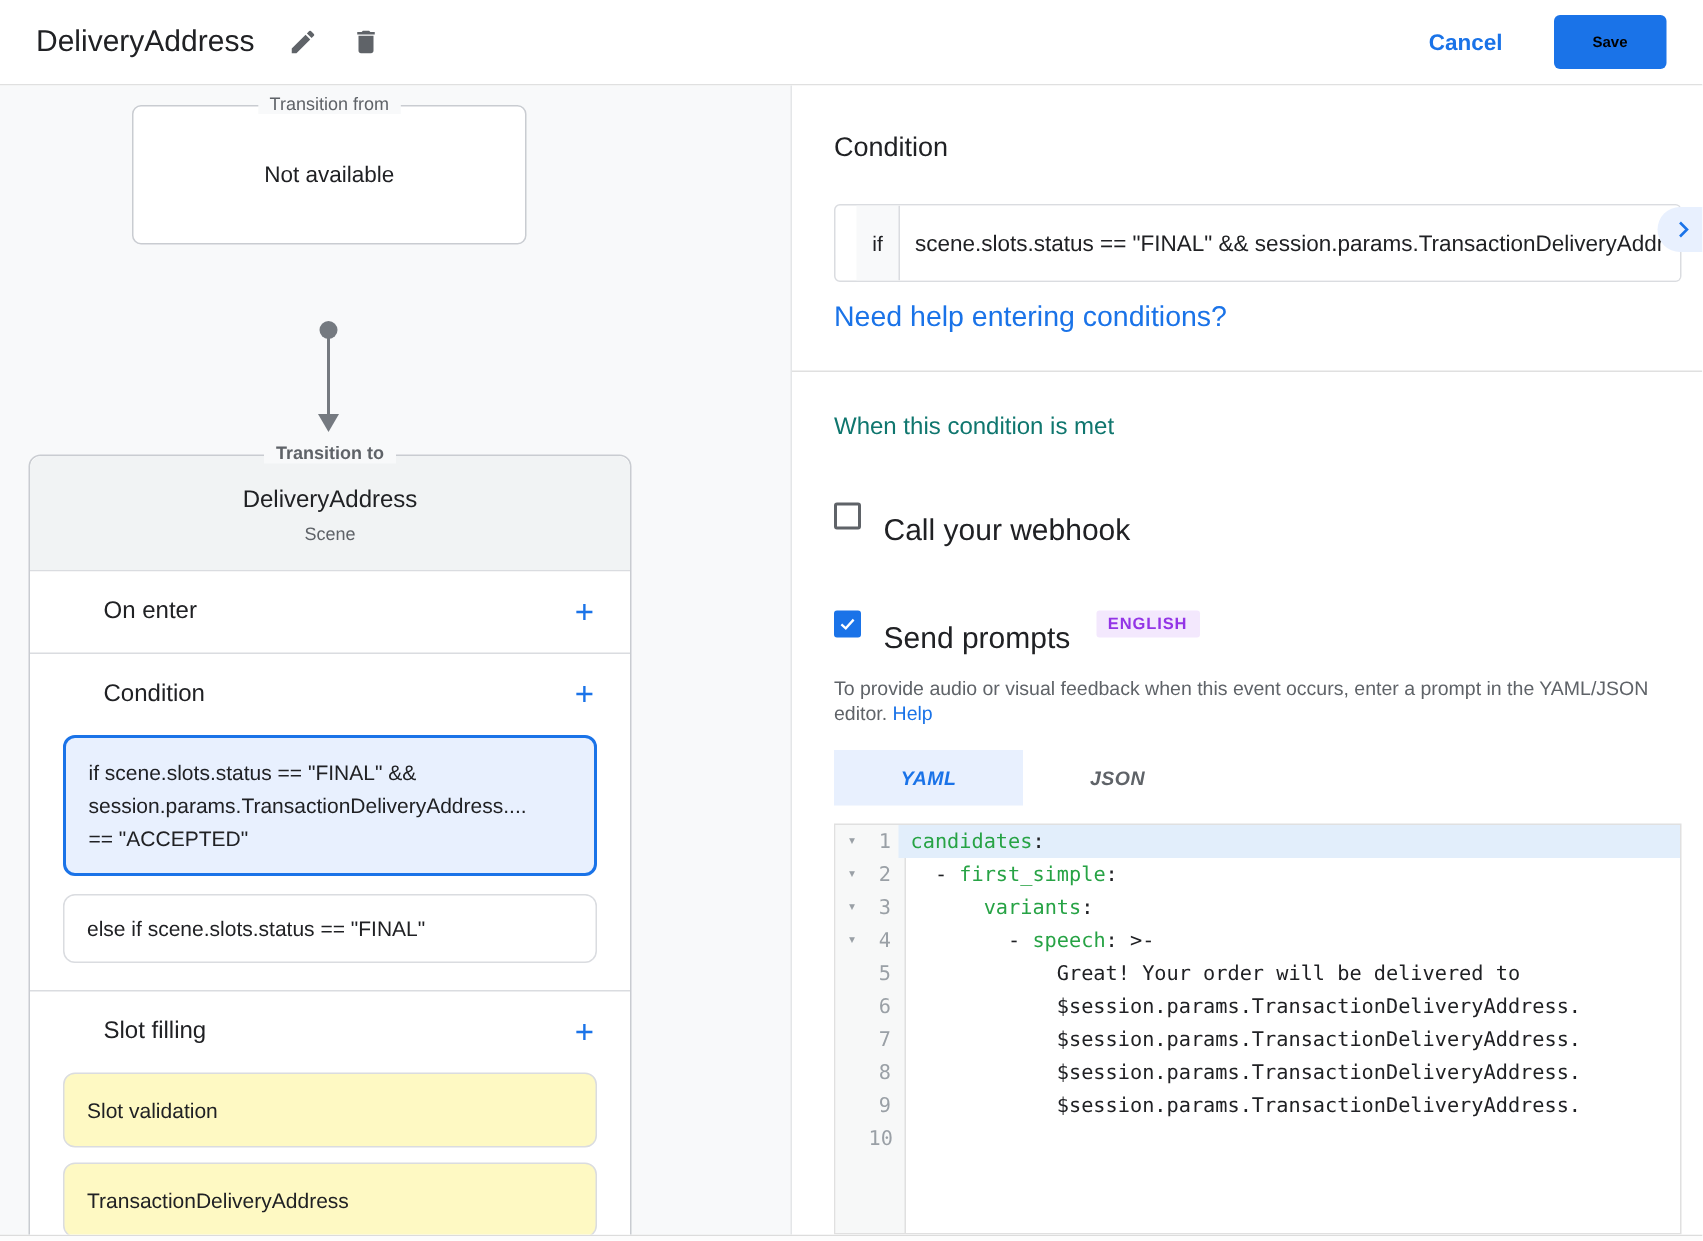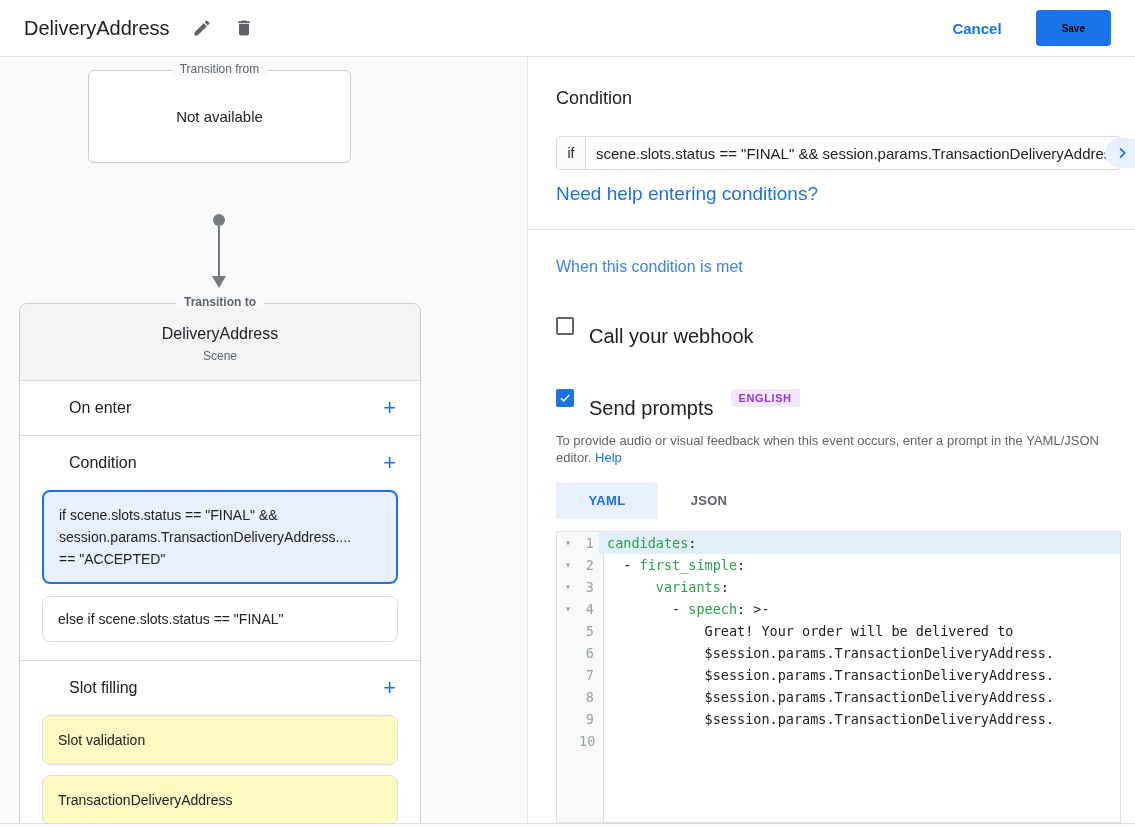--- a/index.html
+++ b/index.html
@@ -57,46 +57,46 @@
     padding:16px 15px; font-size:14px; color:#202124; margin-bottom:10px; cursor:pointer; }
   .sec .slot-card:last-child { margin-bottom:18px; }
 
   
   .cond-heading { margin-top:31px; font-size:18px; color:#202124; }
   .expand-btn { position:absolute; right:-16px; top:81px; width:46px; height:30px;
     border-radius:15px; background:#e8f0fe; border:none; cursor:pointer;
     display:flex; align-items:center; padding-left:9px; }
   .expand-btn svg { width:16px; height:16px; stroke:#1a73e8; stroke-width:2.6; fill:none; }
 
-  .if-row { margin-top:27px; height:34px; border:1px solid #dadce0; border-radius:4px;
-    display:flex; align-items:stretch; overflow:hidden; }
+  .if-row { margin-top:27px; height:52px; border:1px solid #dadce0; border-radius:4px;
+    display:flex; align-items:stretch; overflow:hidden;padding-left:14px; }
   .if-cell { width:29px; background:#f8f9fa; border-right:1px solid #dadce0;
     display:flex; align-items:center; justify-content:center; font-size:14px; color:#202124; flex:none; }
   .if-input { flex:1; border:none; outline:none; font-family:"Liberation Sans",sans-serif;
     font-size:15px; color:#202124; padding:0 10px; white-space:nowrap; overflow:hidden; background:#fff; }
   .help-link { margin-top:13px; font-size:19px; color:#1a73e8; cursor:pointer; width:fit-content; }
 
   .panel-divider { border-top:1px solid #e0e0e0; margin:24px -14px 0 -28px; }
 
-  .when-heading { margin-top:28px; font-size:16px; color:#3b82f6; }
+  .when-heading { margin-top:28px; font-size:16px; color:#0f766e; }
   .check-row { display:flex; align-items:center; margin-top:28px; }
   .checkbox { width:18px; height:18px; border:2px solid #5f6368; border-radius:2px;
     background:#fff; cursor:pointer; flex:none; }
   .checkbox.checked { background:#1a73e8; border-color:#1a73e8;
     display:flex; align-items:center; justify-content:center; }
   .checkbox.checked svg { width:14px; height:14px; stroke:#fff; stroke-width:2.6; fill:none; }
   .check-label { margin-left:15px; font-size:20px; font-weight:normal; color:#202124;margin-top:21px; }
   .lang-badge { margin-left:17px; background:#f3e8fd; color:#9334e6; font-size:11px;
     font-weight:bold; letter-spacing:0.6px; padding:3px 8px; border-radius:2px; }
   .helper { margin-top:12px; font-size:13px; line-height:17px; color:#5f6368; width:565px; }
   .helper a { color:#1a73e8; text-decoration:none; cursor:pointer; }
 
   .tabs { display:flex; margin-top:16px; }
-  .tab { width:102px; height:37px; display:flex; align-items:center; justify-content:center;
-    font-size:13px; font-weight:bold; letter-spacing:0.3px; color:#5f6368; cursor:pointer; }
+  .tab { width:126px; height:37px; display:flex; align-items:center; justify-content:center;
+    font-size:13px; font-weight:bold; letter-spacing:0.3px; color:#5f6368; cursor:pointer;font-style:italic; }
   .tab.active { color:#1a73e8; background:#e8f0fe; }
 
   
   .editor { margin-top:12px; border:1px solid #e0e0e0; flex:1; min-height:0;
     position:relative; overflow:hidden; background:#fff;
     font-family:"DejaVu Sans Mono","Liberation Mono",monospace; font-size:13.5px; }
   .gutter-bg { position:absolute; left:0; top:0; bottom:0; width:47px;
     background:#f7f8f8; border-right:1px solid #e0e0e0; }
   .ed-rows { position:relative; }
   .ed-row { display:flex; height:22px; line-height:22px; }

